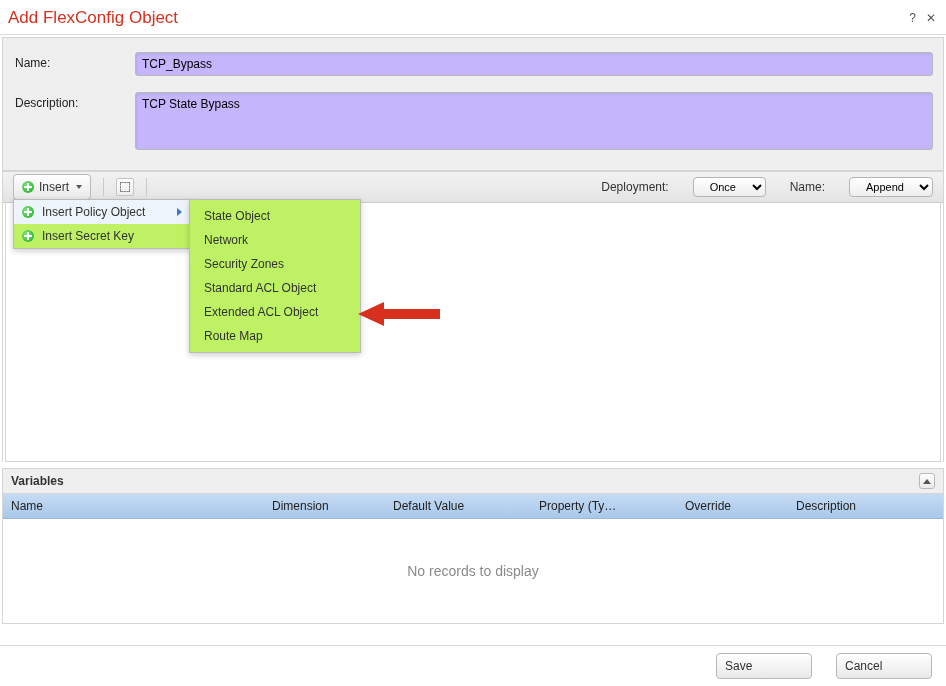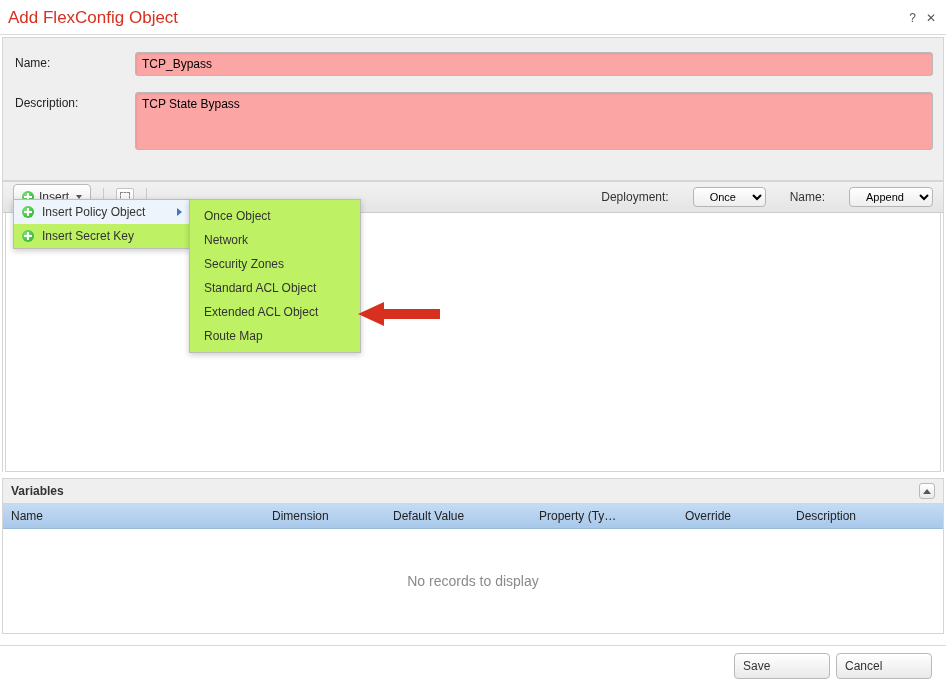--- a/index.html
+++ b/index.html
@@ -4,23 +4,23 @@
 <style>
   html,body{margin:0;padding:0;font-family:Arial,Helvetica,sans-serif;font-size:12px;color:#333;background:#fff}
   .dialog{width:946px;height:686px;position:relative;box-sizing:border-box}
   .titlebar{display:flex;align-items:center;justify-content:space-between;padding:8px 10px 6px 8px}
   .title{color:#d7301e;font-size:17px}
   .title-icons{display:flex;gap:10px;color:#555;font-size:12px}
   .title-icons span{cursor:pointer}
   .hr{height:1px;background:#d9d9d9;margin:0}
   .form-area{background:#efefef;border:1px solid #d5d5d5;margin:2px 2px 0 2px;padding:14px 10px 12px 12px}
   .row{display:flex;align-items:flex-start;margin-bottom:16px}
-  .row:last-child{margin-bottom:18px}
+  .row:last-child{margin-bottom:8px}
   .lbl{width:120px;color:#222;padding-top:4px}
-  .txt{flex:1;border:1px solid #b9b9b9;border-radius:3px;background:#fca5a5;padding:4px 6px;font-size:12px;box-shadow:inset 1px 1px 2px rgba(0,0,0,.08)}
+  .txt{flex:1;border:1px solid #b9b9b9;border-radius:3px;background:#c4b5fd;padding:4px 6px;font-size:12px;box-shadow:inset 1px 1px 2px rgba(0,0,0,.08)}
   .txt.desc{height:48px;resize:none;font-family:inherit}
   .toolbar-wrap{margin:0 2px;border-left:1px solid #d5d5d5;border-right:1px solid #d5d5d5}
   .toolbar{height:30px;background:linear-gradient(#f2f2f2,#e4e4e4);border-top:1px solid #d5d5d5;border-bottom:1px solid #ccc;display:flex;align-items:center;padding:0 10px;gap:12px;position:relative}
   .btn{display:inline-flex;align-items:center;gap:5px;background:linear-gradient(#ffffff,#e9e9e9);border:1px solid #b9b9b9;border-radius:4px;padding:2px 8px;height:20px;font-size:12px;cursor:pointer;box-shadow:0 1px 0 rgba(255,255,255,.6) inset}
   .btn .caret{width:0;height:0;border-left:3px solid transparent;border-right:3px solid transparent;border-top:4px solid #555;margin-left:2px}
   .plus-icon{width:12px;height:12px;border-radius:50%;background:radial-gradient(circle at 35% 35%, #7ee27e, #1faa1f);position:relative;flex:0 0 12px}
   .plus-icon::before,.plus-icon::after{content:"";position:absolute;background:#fff}
   .plus-icon::before{left:5px;top:2px;width:2px;height:8px}
   .plus-icon::after{top:5px;left:2px;height:2px;width:8px}
   .vr{width:1px;height:18px;background:#c9c9c9}
@@ -49,21 +49,21 @@
   .vars-cols{display:flex;background:linear-gradient(#c5dbf3,#a8c8ea);border-bottom:1px solid #9cb8d9;font-weight:normal;color:#222}
   .vars-cols>div{padding:5px 8px}
   .c-name{width:245px}
   .c-dim{width:105px}
   .c-def{width:130px}
   .c-prop{width:130px}
   .c-ovr{width:95px}
   .c-desc{flex:1}
   .vars-body{height:104px;display:flex;align-items:center;justify-content:center;color:#8a8a8a;font-size:14px;background:#fff}
 
-  .footer{position:absolute;left:0;right:0;bottom:0;border-top:1px solid #d9d9d9;height:40px;display:flex;align-items:center;justify-content:flex-end;gap:6px;padding:0 14px;background:#fff}
+  .footer{position:absolute;left:0;right:0;bottom:0;border-top:1px solid #d9d9d9;height:40px;display:flex;align-items:center;justify-content:flex-end;gap:24px;padding:0 14px;background:#fff}
   .fbtn{min-width:78px;text-align:center}
 </style>
 </head>
 <body>
 
 <div class="dialog">
 
   <div class="titlebar">
     <div class="title">Add FlexConfig Object</div>
     <div class="title-icons">
@@ -116,21 +116,21 @@
       <span class="arrow"></span>
     </div>
     <div class="menu-item">
       <span class="plus-icon"></span>
       <span>Insert Secret Key</span>
     </div>
   </div>
 
   <div class="menu menu2">
     <div class="menu-item">
-        <span>Once Object</span>
+        <span>State Object</span>
       </div>
     <div class="menu-item">
         <span>Network</span>
       </div>
     <div class="menu-item">
         <span>Security Zones</span>
       </div>
     <div class="menu-item">
         <span>Standard ACL Object</span>
       </div>

